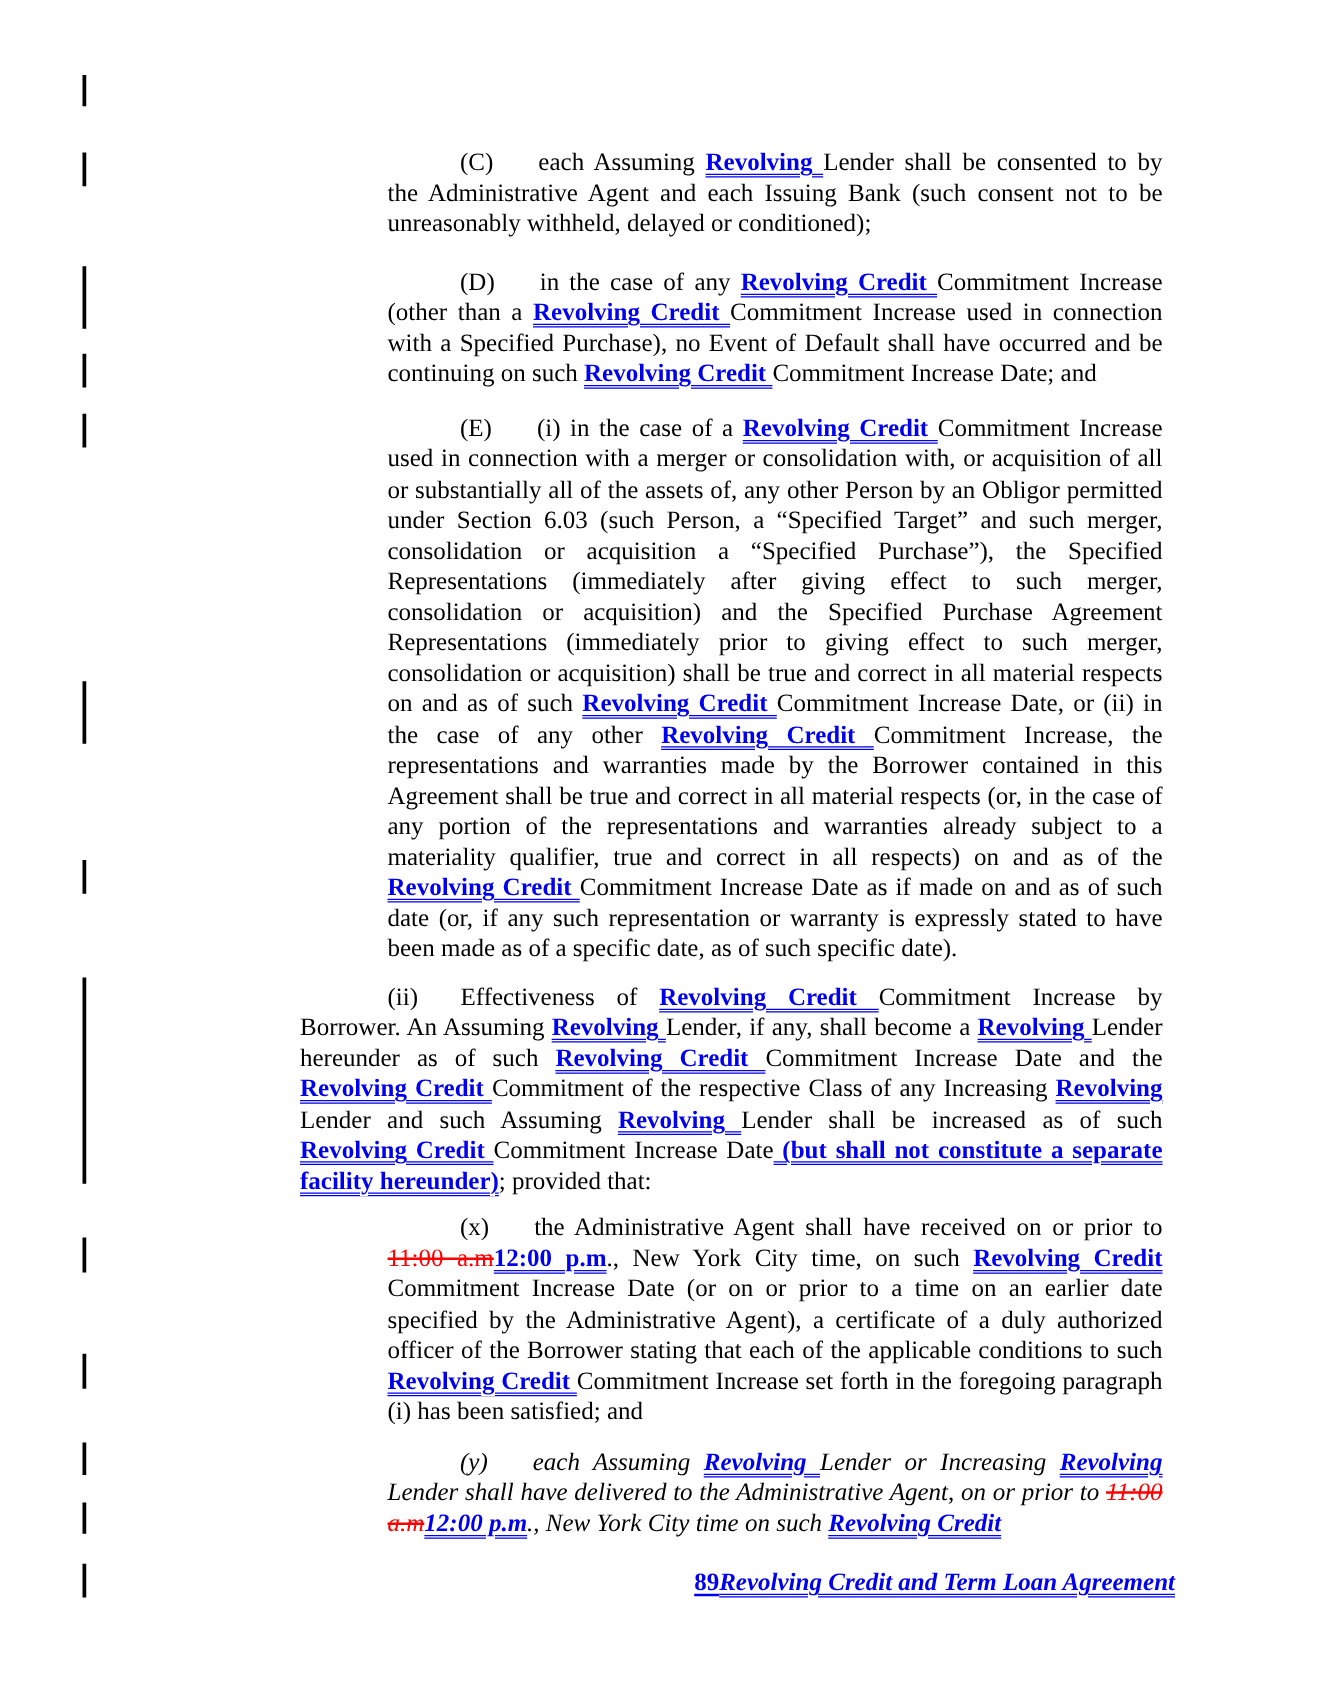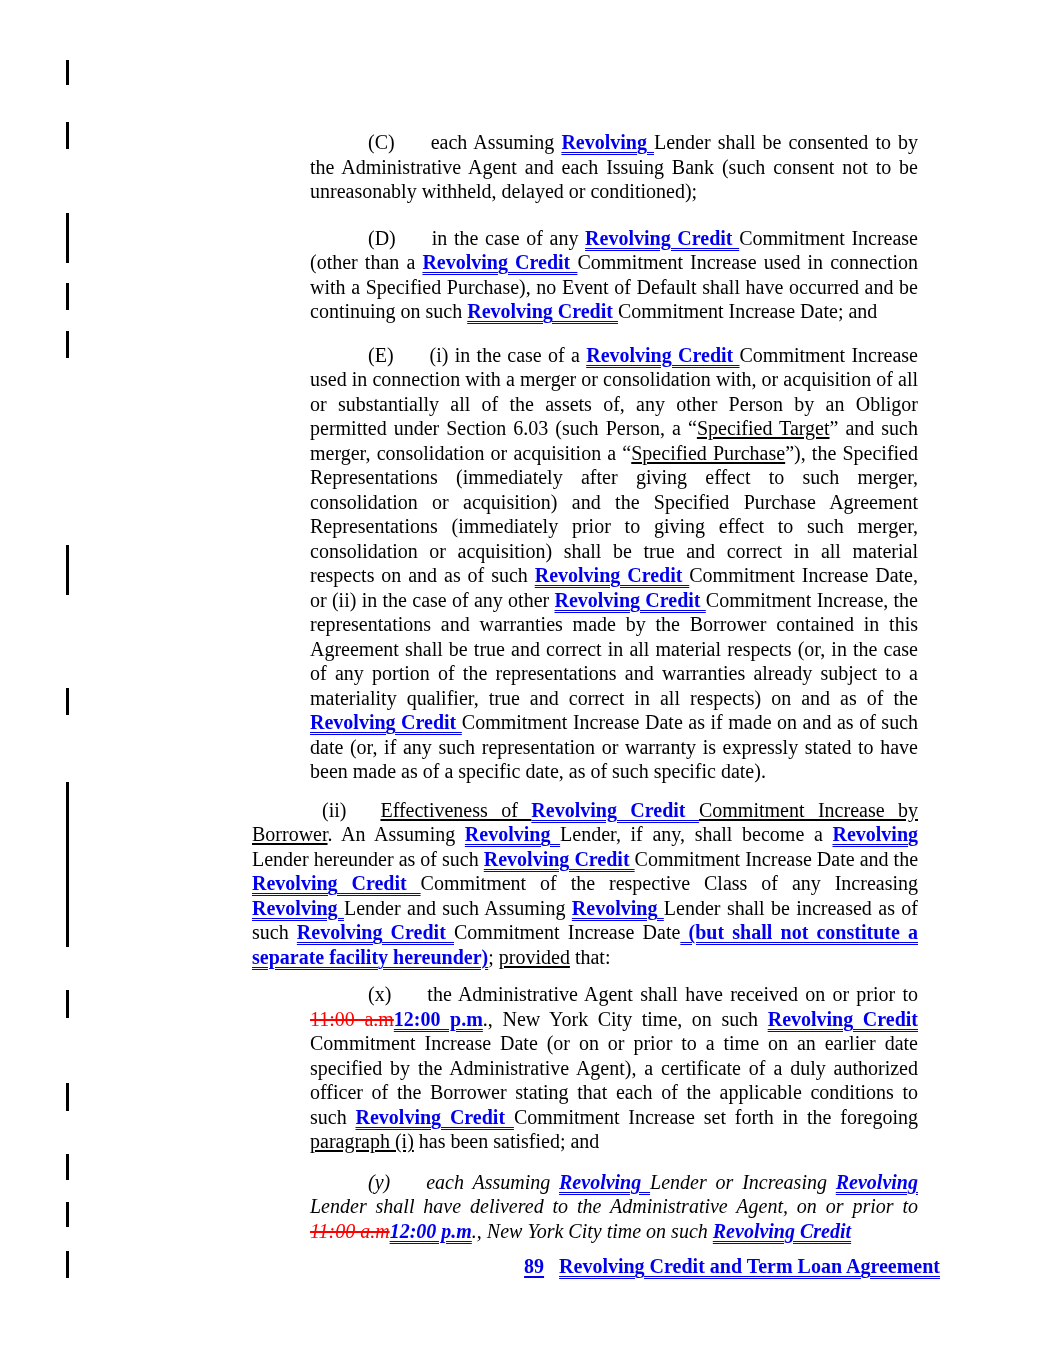--- a/index.html
+++ b/index.html
@@ -14,48 +14,49 @@
   .page{
     position:relative;
     width:1055px;height:1365px;
     background:var(--page-bg);
     font-family:"Liberation Serif","DejaVu Serif",serif;
     font-size:20px;line-height:24.5px;
     color:var(--body-text);
     overflow:hidden;
   }
   .content{position:absolute;left:240px;top:118px;width:690px;text-align:justify;}
-  p.para{margin:12px;}
+  p.para{margin:0;}
   p.para.sub{margin-left:70px;text-indent:58px;}
   p.para.main{text-indent:70px;}
   .p-d{margin-top:22px !important;}
   .p-e{margin-top:19px !important;}
   .p-ii{margin-top:14px !important;}
   .p-x{margin-top:13px !important;}
   .p-y{margin-top:16px !important;font-style:italic;}
   .tab{display:inline-block;width:36px;}
   .main .tab{width:34px;}
   .sg-normal{color:var(--body-text);}
   .sg-inserted{
     color:var(--inserted);font-weight:bold;
     text-decoration-line:underline;text-decoration-style:double;
     text-decoration-thickness:1px;text-underline-offset:3px;
   }
   .sg-deleted{color:var(--deleted);text-decoration:line-through;text-decoration-thickness:2px;}
-  .sg-underline{text-decoration:underline;text-underline-offset:2px;}
+  .sg-underline{text-underline-offset:2px;}
   .change-bar{position:absolute;left:66px;width:3px;background:var(--change-bar);}
   .footer{
     position:absolute;top:1254px;right:115px;
     font-weight:bold;color:var(--inserted);font-size:20px;line-height:24px;
     white-space:nowrap;
   }
   .footer .pageno{
-    text-decoration:underline;text-underline-offset:3px;margin-right:15px;
+    text-decoration:underline;text-underline-offset:3px;
   }
   .footer .doc-title{
+    font-style:italic;
     text-decoration-line:underline;text-decoration-style:double;
     text-decoration-thickness:1px;text-underline-offset:3px;
   }
 </style>
 </head>
 <body>
 
 <div class="page">
 
   <div>

